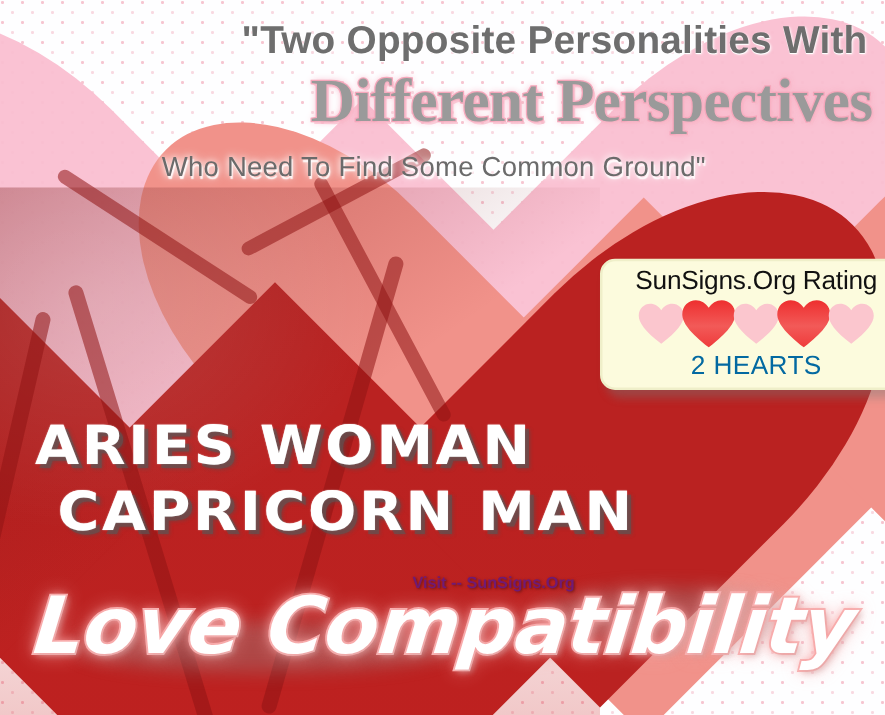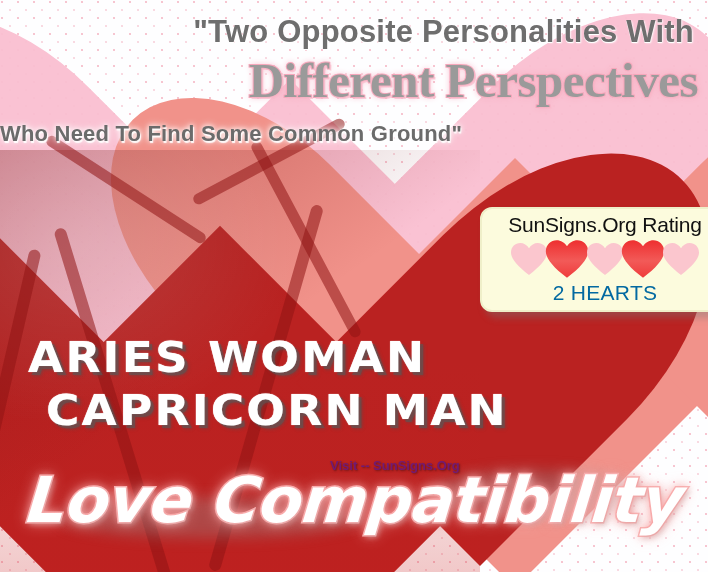--- a/index.html
+++ b/index.html
@@ -69,22 +69,22 @@
     text-align:right;white-space:nowrap;
     font-family:"Liberation Serif", serif;
     font-size:49px;font-weight:700;color:#9a9a9a;letter-spacing:-.5px;
     -webkit-text-stroke:2px #f5a6ba;
     paint-order:stroke fill;
     text-shadow:0 0 6px rgba(248,170,190,.95), 2px 2px 0 rgba(250,190,205,.7);
     margin-left:47px;
   }
   #head3{
     position:absolute;left:0;right:14px;top:121px;z-index:20;
-    text-align:left;white-space:nowrap;
-    font-size:22px;font-weight:700;color:#6b6b6b;letter-spacing:.2px;
+    text-align:center;white-space:nowrap;
+    font-size:22px;font-weight:400;color:#6b6b6b;letter-spacing:.2px;
     text-shadow:0 0 5px #fff, 0 0 9px #fff, 1px 2px 1px rgba(255,255,255,.95);
   }
   #attrib{
     position:absolute;right:14px;top:155px;z-index:20;
     font-size:16px;color:#2b2b2b;letter-spacing:.1px;white-space:nowrap;
     text-shadow:0 0 4px #fff,0 0 7px #fff;
   }
 
   
   #ratingCard{

